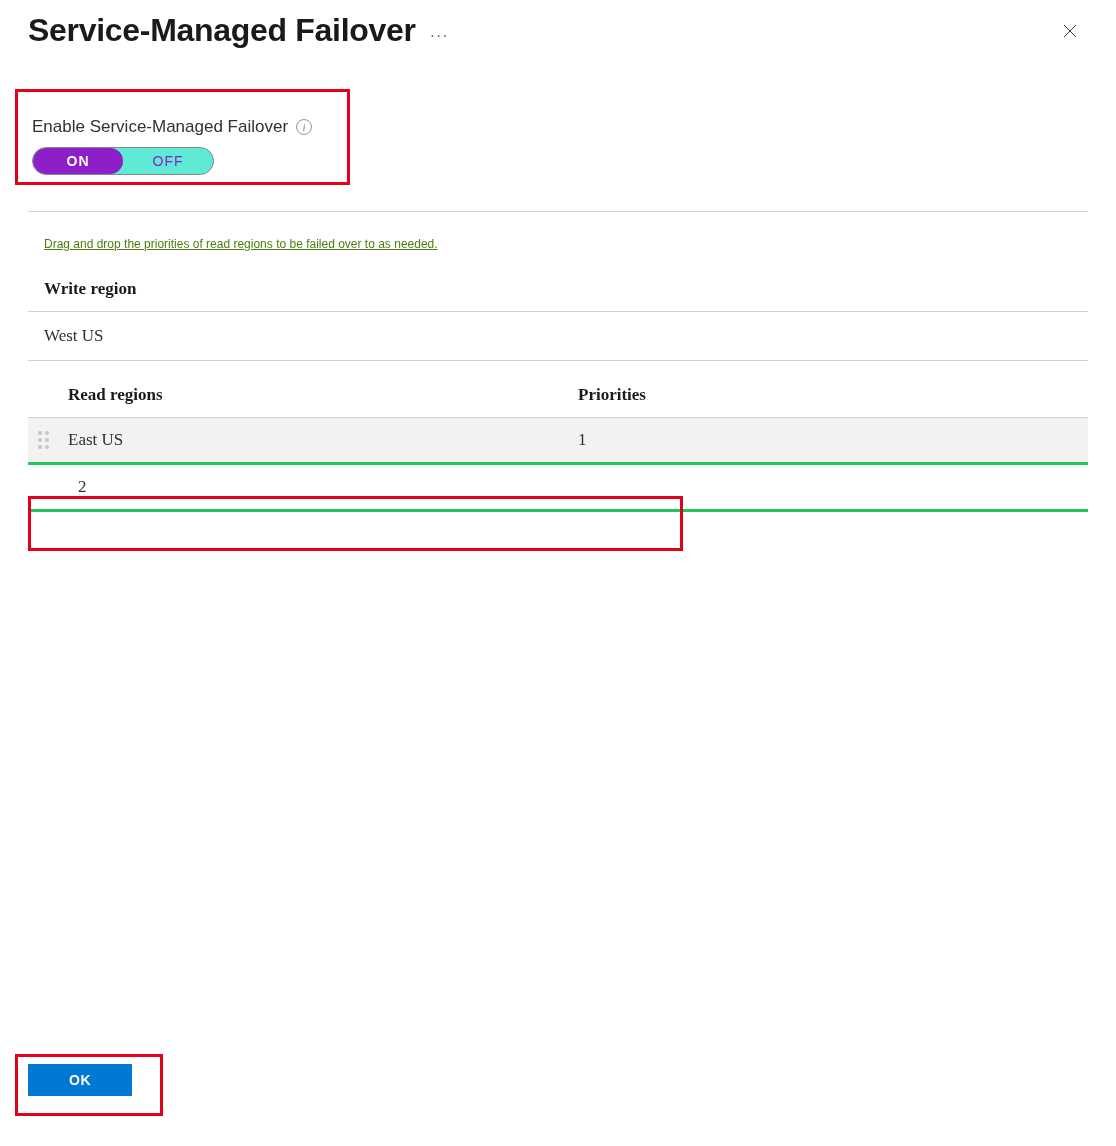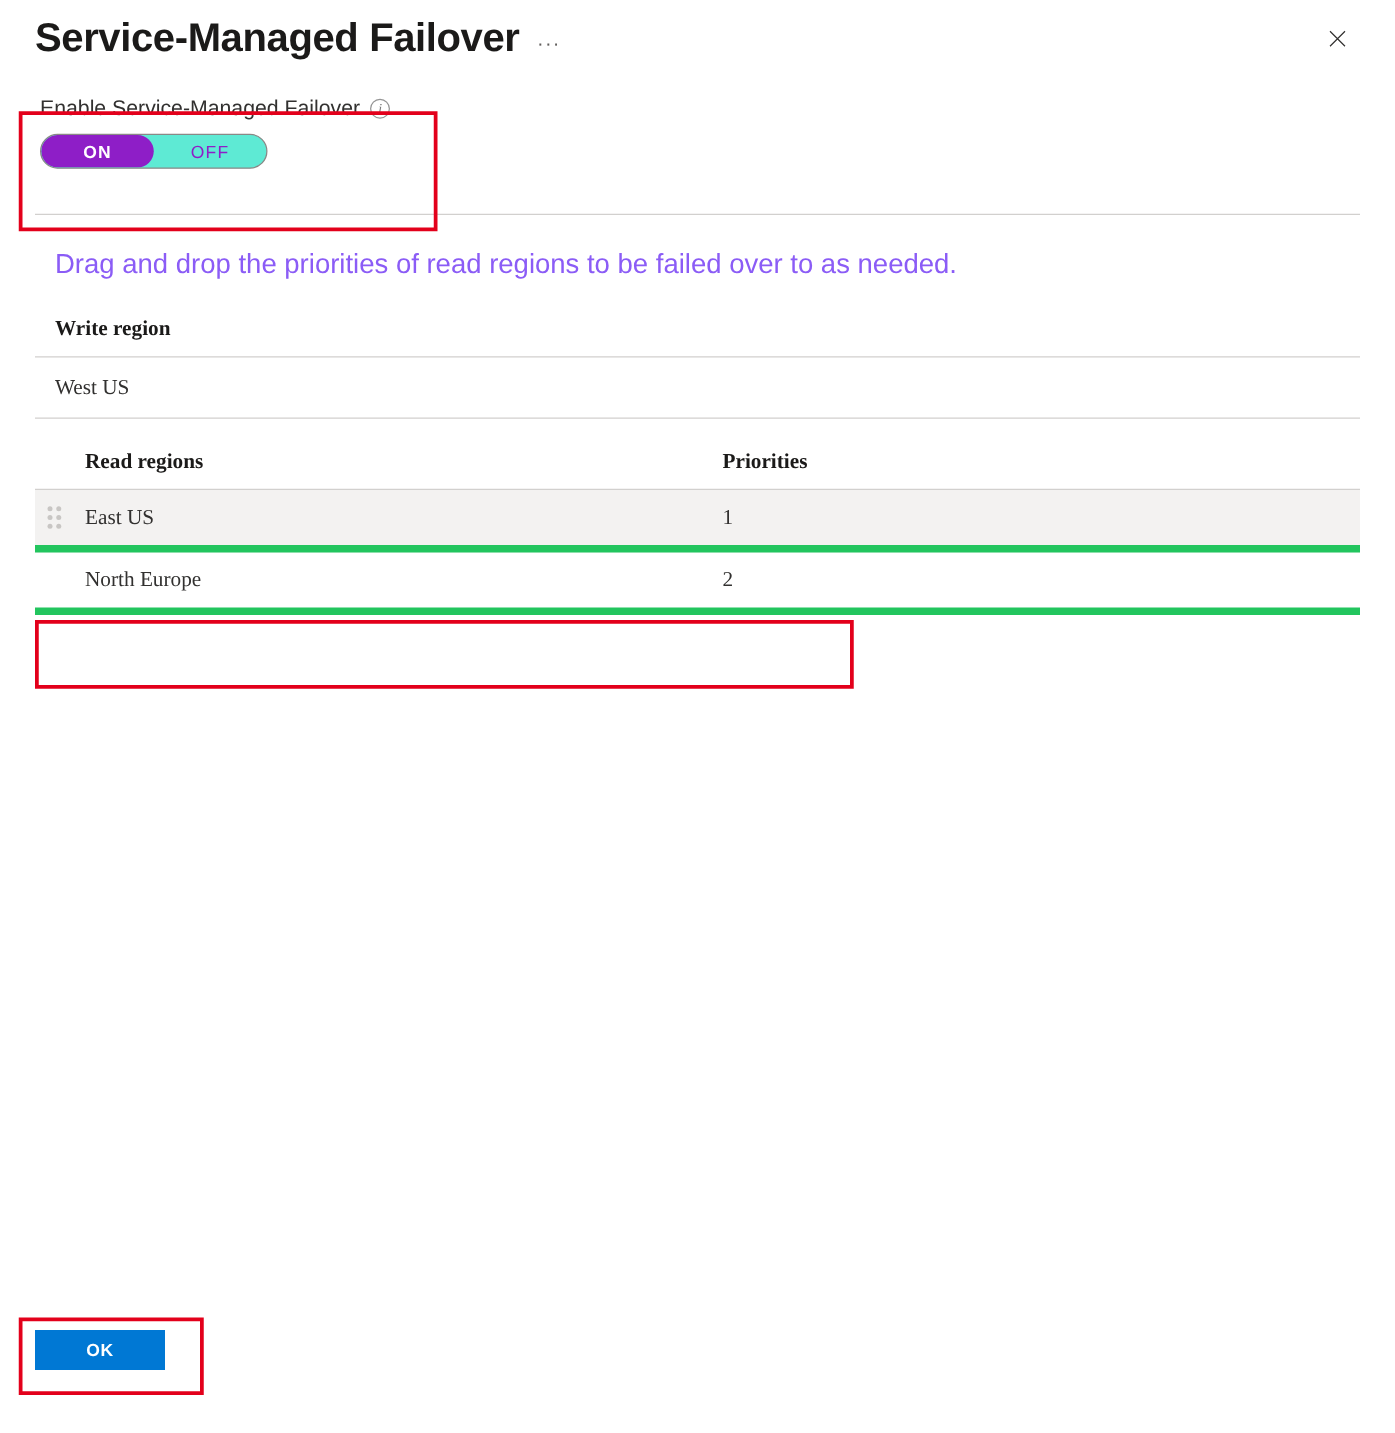--- a/index.html
+++ b/index.html
@@ -51,21 +51,21 @@
     .highlight-box {
       border: 3px solid #e3001b;
       position: absolute;
       pointer-events: none;
       z-index: 50;
     }
     .hl-toggle { top: 89px; left: 15px; width: 335px; height: 96px; }
     .hl-row    { top: 496px; left: 28px; width: 655px; height: 55px; }
     .hl-ok     { top: 1054px; left: 15px; width: 148px; height: 62px; }
 
-    .toggle-section { margin-bottom: 24px; padding-left: 4px; }
+    .toggle-section { margin-bottom: 24px; padding-left: 4px; margin-top: 40px; }
     .toggle-label-row { display: flex; align-items: center; gap: 8px; margin-bottom: 10px; }
     .toggle-label { font-size: 17px; color: #323130; }
     .info-icon {
       width: 16px; height: 16px; border: 1px solid #959595; border-radius: 50%;
       display: inline-flex; align-items: center; justify-content: center;
       font-style: italic; font-family: serif; font-size: 11px; color: #7a7a7a; line-height: 1;
     }
 
     .toggle {
       width: 182px; height: 28px;
@@ -98,21 +98,21 @@
     }
 
     hr.separator {
       border: none; border-top: 1px solid #d2d0ce; margin: 12px 0 24px 0;
     }
 
     .description {
       font-size: 18px; color: #323130; line-height: 1.5; margin-bottom: 22px;
     }
     .sub-description {
-      font-size: 22px; color: #8b5cf6; line-height: 1.4; margin-left: 16px; margin-bottom: 26px;
+      font-size: 12px; color: #4d7c0f; line-height: 1.4; margin-left: 16px; margin-bottom: 26px; text-decoration: underline;
     }
 
     .region-table { width: 100%; font-family: Liberation Serif, serif; }
     .section-heading {
       font-size: 17px; font-weight: 600; color: #1b1a19;
       padding: 0 0 12px 16px;
       border-bottom: 1px solid #d2d0ce;
     }
     .write-row {
       font-size: 17px; padding: 14px 0 14px 16px;
@@ -123,21 +123,21 @@
       display: flex; padding: 0 0 12px 0;
       border-bottom: 1px solid #d2d0ce;
       font-size: 17px; font-weight: 600; color: #1b1a19;
     }
     .col-region-h { flex: 0 0 540px; padding-left: 40px; }
     .col-priority-h { flex: 1; padding-left: 10px; }
 
     .read-row {
       display: flex; align-items: center;
       padding: 12px 0;
-      border-bottom: 6px solid #22c55e;
+      border-bottom: 3px solid #22c55e;
       font-size: 17px;
     }
     .read-row.highlighted { background: #f3f2f1; }
     .drag-handle {
       width: 40px; display: flex; align-items: center; justify-content: flex-start;
       padding-left: 10px; cursor: grab;
     }
     .drag-dots {
       display: grid; grid-template-columns: 4px 4px; grid-template-rows: 4px 4px 4px;
       gap: 3px;
@@ -207,21 +207,20 @@
               <span></span>
               <span></span>
               <span></span>
             </div>
           </div>
           <div class="col-region">East US</div>
           <div class="col-priority">1</div>
         </div>
         <div class="read-row">
           <div class="drag-handle"></div>
-          <div class="col-region">North Europe</div>
           <div class="col-priority">2</div>
         </div>
       </div>
 
   </div>
 
   <div class="footer">
     <button class="ok-btn">OK</button>
   </div>
 

